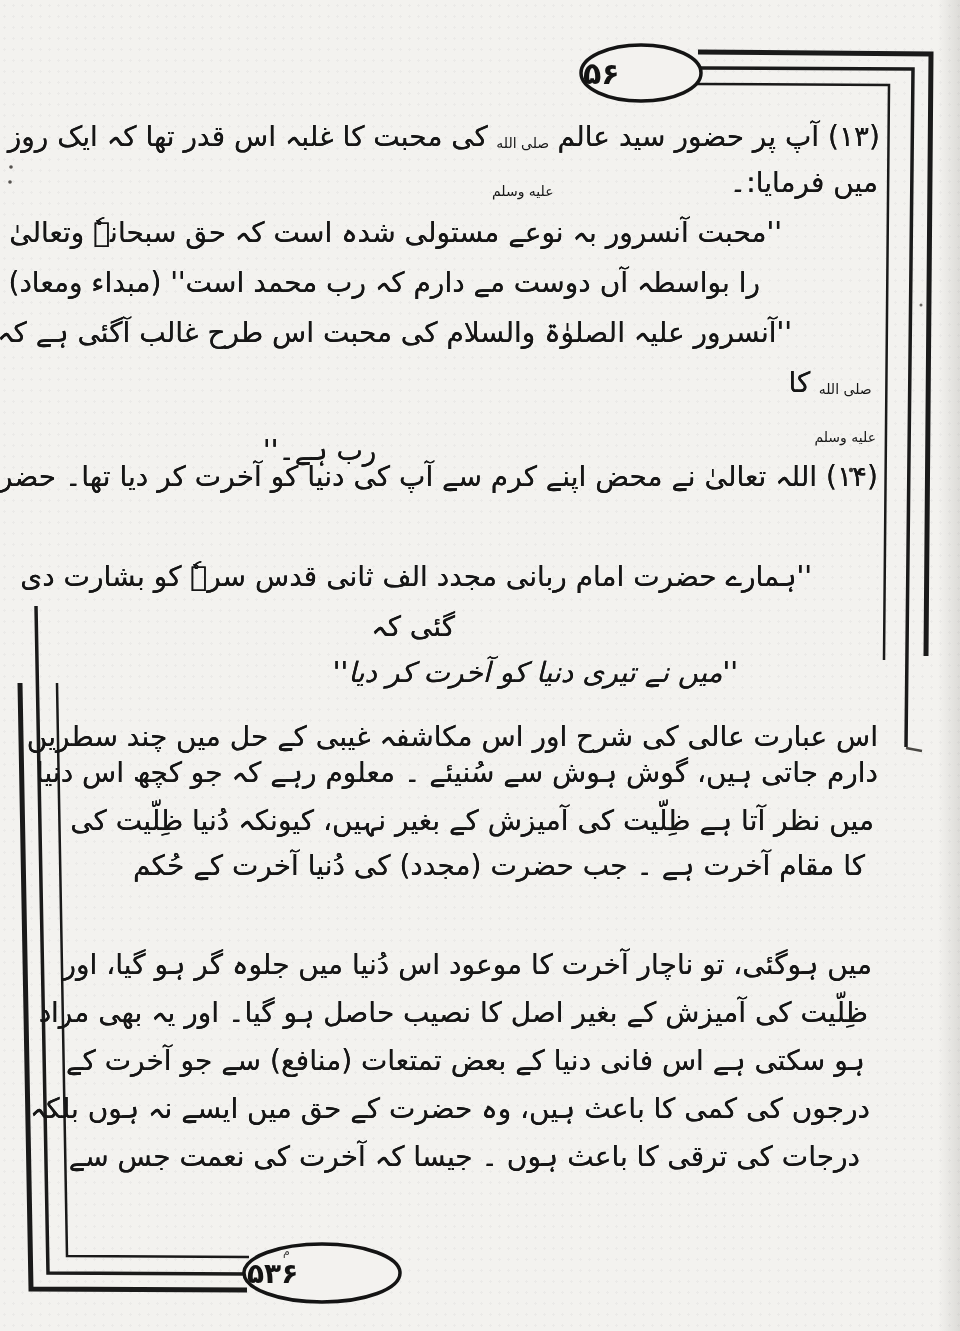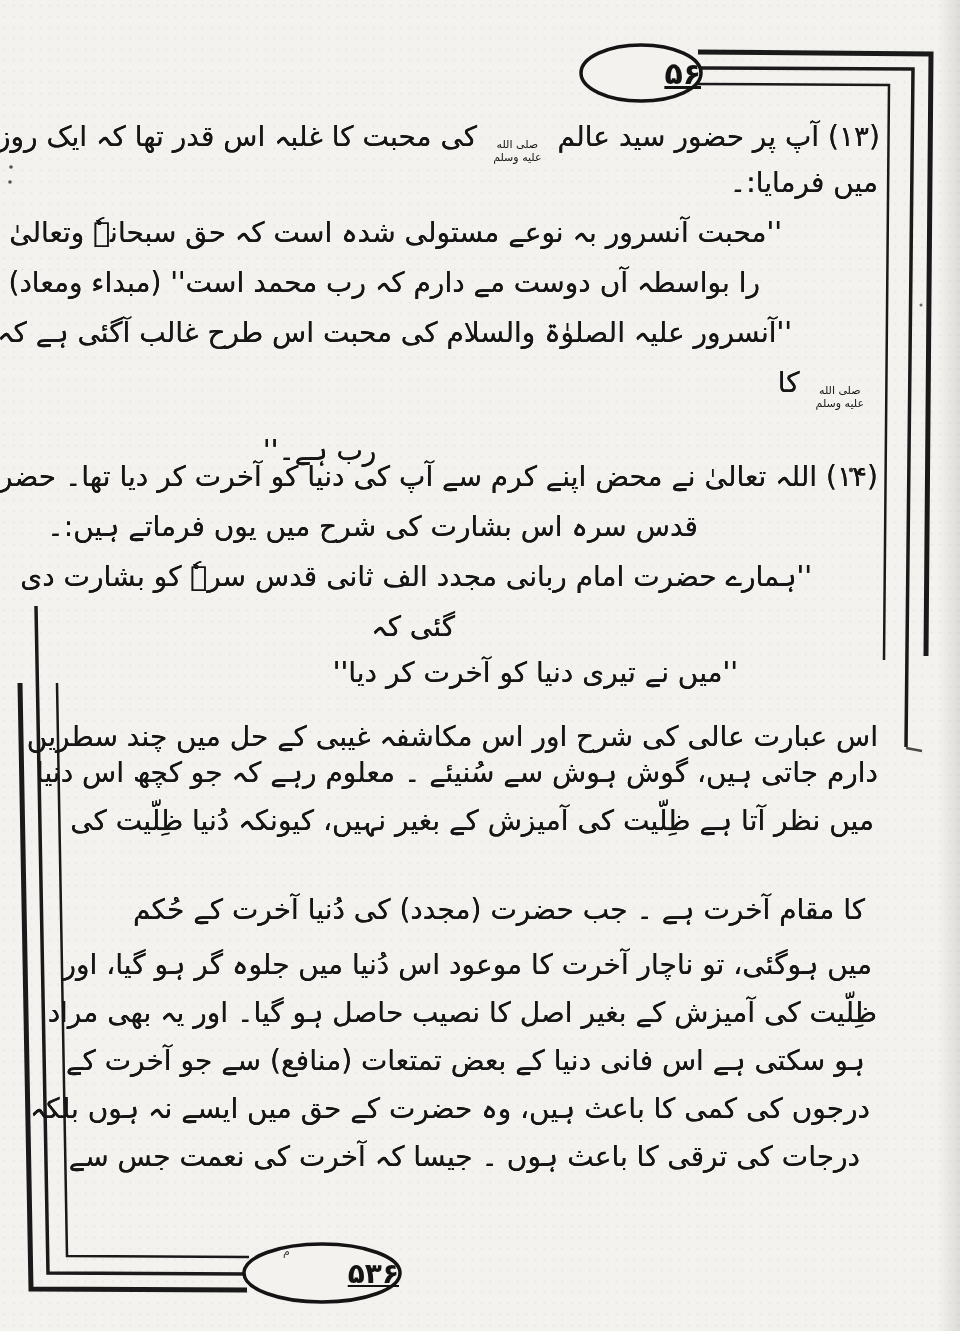--- a/index.html
+++ b/index.html
@@ -29,29 +29,28 @@
     direction:rtl;
     unicode-bidi:plaintext;
     white-space:nowrap;
     font-size:28px;
     color:#161616;
     text-shadow:0 0 .5px #161616;
     letter-spacing:.2px;
   }
   .salla{
     display:inline-flex;flex-direction:column;align-items:center;justify-content:center;
-    font-size:11px;line-height:1.2;margin:0 16px;vertical-align:-2px;
-    color:#161616;text-shadow:none;
+    font-size:14px;line-height:1.2;margin:0 4px;vertical-align:-2px;
+    color:#161616;text-shadow:none;gap:31px;
   }
   .pagenum{
     position:absolute;
-    display:flex;align-items:center;justify-content:flex-start;
+    display:flex;align-items:center;justify-content:flex-end;
     font-weight:bold;color:#131313;
     direction:rtl;
-    text-decoration:underline;
   }
   #top-pagenum{left:583px;top:46px;width:118px;height:54px;font-size:30px;}
   #bottom-pagenum{left:247px;top:1245px;width:152px;height:56px;font-size:28px;}
   #bottom-flourish{
     position:absolute;left:36px;top:0px;font-size:11px;font-weight:normal;opacity:.85;
   }
   svg{position:absolute;left:0;top:0;}
 </style>
 </head>
 <body>
@@ -103,30 +102,29 @@
   <div class="tl" style="top:316px;right:168px;">''آنسرور علیہ الصلوٰۃ والسلام کی محبت اس طرح غالب آگئی ہے کہ</div>
   <div class="tl" style="top:366px;right:80px;">
     <span class="salla">
         <span>صلى الله</span>
         <span>عليه وسلم</span>
       </span><span>کا</span>
   </div>
   <div class="tl" style="top:420px;left:263px;right:auto;margin-top:14px;">رب ہے۔''</div>
 
   <div class="tl" style="top:460px;right:82px;">(۱۴) اللہ تعالیٰ نے محض اپنے کرم سے آپ کی دنیا کو آخرت کر دیا تھا۔ حضرت خواجہ محمد معصوم</div>
-  <div class="tl" style="top:510px;right:262px;">قدس سرہ اس بشارت کی شرح میں یوں فرماتے ہیں:۔</div>
 
   <div class="tl" style="top:560px;right:148px;">''ہمارے حضرت امام ربانی مجدد الف ثانی قدس سرہٗ کو بشارت دی</div>
   <div class="tl" style="top:610px;right:505px;">گئی کہ</div>
 
-  <div class="tl" style="top:656px;right:222px;">''میں نے تیری دنیا کو آخرت کر دیا''</div>
+  <div class="tl" style="top:656px;right:222px;font-style:italic;">''میں نے تیری دنیا کو آخرت کر دیا''</div>
 
   <div class="tl" style="top:708px;right:82px;margin-top:12px;">اس عبارت عالی کی شرح اور اس مکاشفہ غیبی کے حل میں چند سطریں</div>
   <div class="tl" style="top:756px;right:82px;">دارم جاتی ہیں، گوش ہوش سے سُنیئے ۔ معلوم رہے کہ جو کچھ اس دنیا</div>
   <div class="tl" style="top:804px;right:86px;">میں نظر آتا ہے ظِلّیت کی آمیزش کے بغیر نہیں، کیونکہ دُنیا ظِلّیت کی</div>
-  <div class="tl" style="top:893px;right:95px;">کا مقام آخرت ہے ۔ جب حضرت (مجدد) کی دُنیا آخرت کے حُکم</div>
+  <div class="tl" style="top:849px;right:95px;">کا مقام آخرت ہے ۔ جب حضرت (مجدد) کی دُنیا آخرت کے حُکم</div>
   <div class="tl" style="top:948px;right:88px;">میں ہوگئی، تو ناچار آخرت کا موعود اس دُنیا میں جلوہ گر ہو گیا، اور</div>
-  <div class="tl" style="top:996px;right:83px;text-align:right;">ظِلّیت کی آمیزش کے بغیر اصل کا نصیب حاصل ہو گیا۔ اور یہ بھی مراد</div>
+  <div class="tl" style="top:996px;right:92px;text-align:right;">ظِلّیت کی آمیزش کے بغیر اصل کا نصیب حاصل ہو گیا۔ اور یہ بھی مراد</div>
   <div class="tl" style="top:1044px;right:95px;">ہو سکتی ہے اس فانی دنیا کے بعض تمتعات (منافع) سے جو آخرت کے</div>
   <div class="tl" style="top:1092px;right:90px;">درجوں کی کمی کا باعث ہیں، وہ حضرت کے حق میں ایسے نہ ہوں بلکہ</div>
   <div class="tl" style="top:1140px;right:100px;">درجات کی ترقی کا باعث ہوں ۔ جیسا کہ آخرت کی نعمت جس سے</div>
 
 </div>
 
 </body></html>

